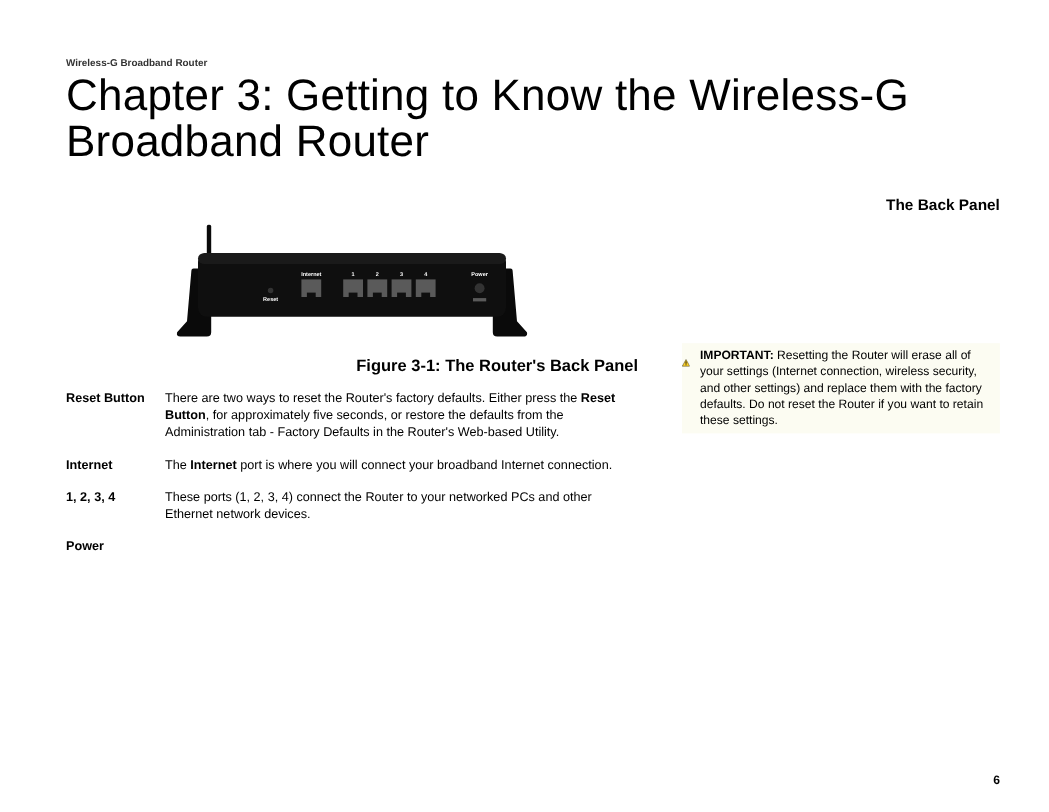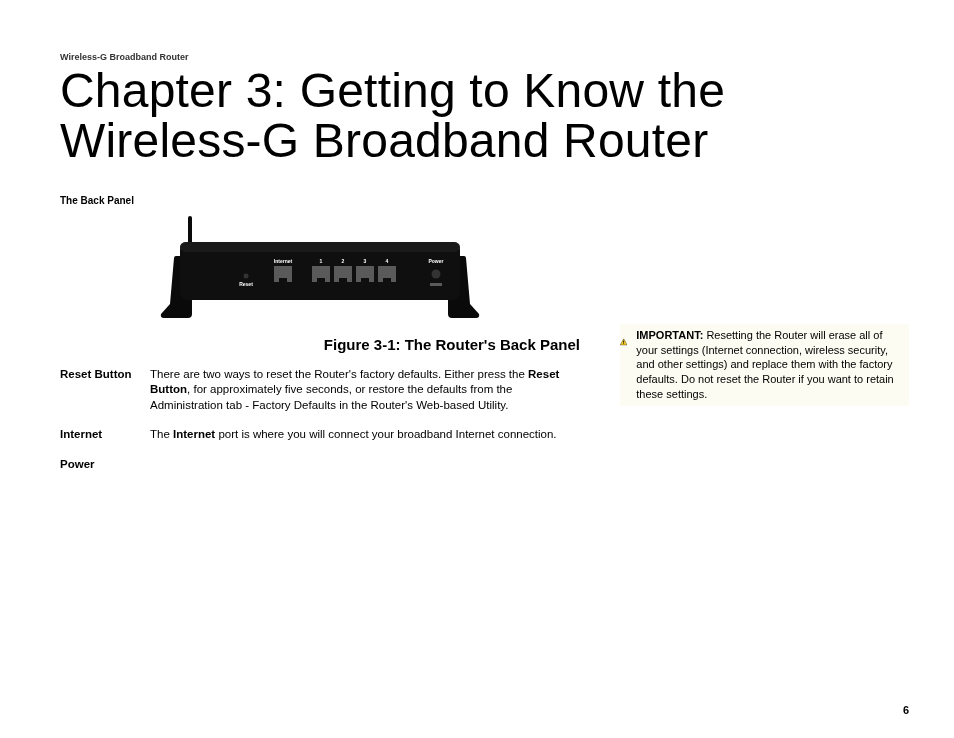--- a/index.html
+++ b/index.html
@@ -23,30 +23,31 @@
     font-size: 9px;
     font-weight: bold;
     color: #333;
     margin-bottom: 4px;
     margin-top: 22px;
   }
   h1.chapter-title {
     font-family: Impact, "Arial Black", sans-serif;
     font-weight: normal;
     font-stretch: condensed;
-    font-size: 48px;
+    font-size: 40px;
     line-height: 1.05;
     margin: 0 0 28px 0;
     letter-spacing: 0.2px;
   }
   h2.section-title {
     font-family: "Arial Black", Arial, sans-serif;
     font-weight: 900;
-    font-size: 10px;
+    font-size: 14px;
     margin: 0 0 10px 0;
+    text-align: right;
   }
   .intro {
     font-size: 11.5px;
     margin: 0 0 20px 0;
   }
   .columns {
     display: flex;
     gap: 40px;
     align-items: flex-start;
   }
@@ -173,20 +174,24 @@
       <div class="figure-caption">Figure 3-1: The Router's Back Panel</div>
 
       <div class="defs">
         <div class="def-row">
           <div class="def-term">Reset Button</div>
           <div class="def-desc"><span>There are two ways to reset the Router's factory defaults. Either press the </span><b>Reset Button</b><span>, for approximately five seconds, or restore the defaults from the Administration tab - Factory Defaults in the Router's Web-based Utility.</span></div>
         </div>
         <div class="def-row">
           <div class="def-term">Internet</div>
           <div class="def-desc"><span>The </span><b>Internet</b><span> port is where you will connect your broadband Internet connection.</span></div>
+        </div>
+        <div class="def-row">
+          <div class="def-term">1, 2, 3, 4</div>
+          <div class="def-desc"><span></span><b></b><span>These ports (1, 2, 3, 4) connect the Router to your networked PCs and other Ethernet network devices.</span></div>
         </div>
         <div class="def-row">
           <div class="def-term">Power</div>
         </div>
       </div>
     </div>
 
     <div class="right-col">
       <div class="note-box">
         <svg width="30" height="28" viewBox="0 0 30 28">

